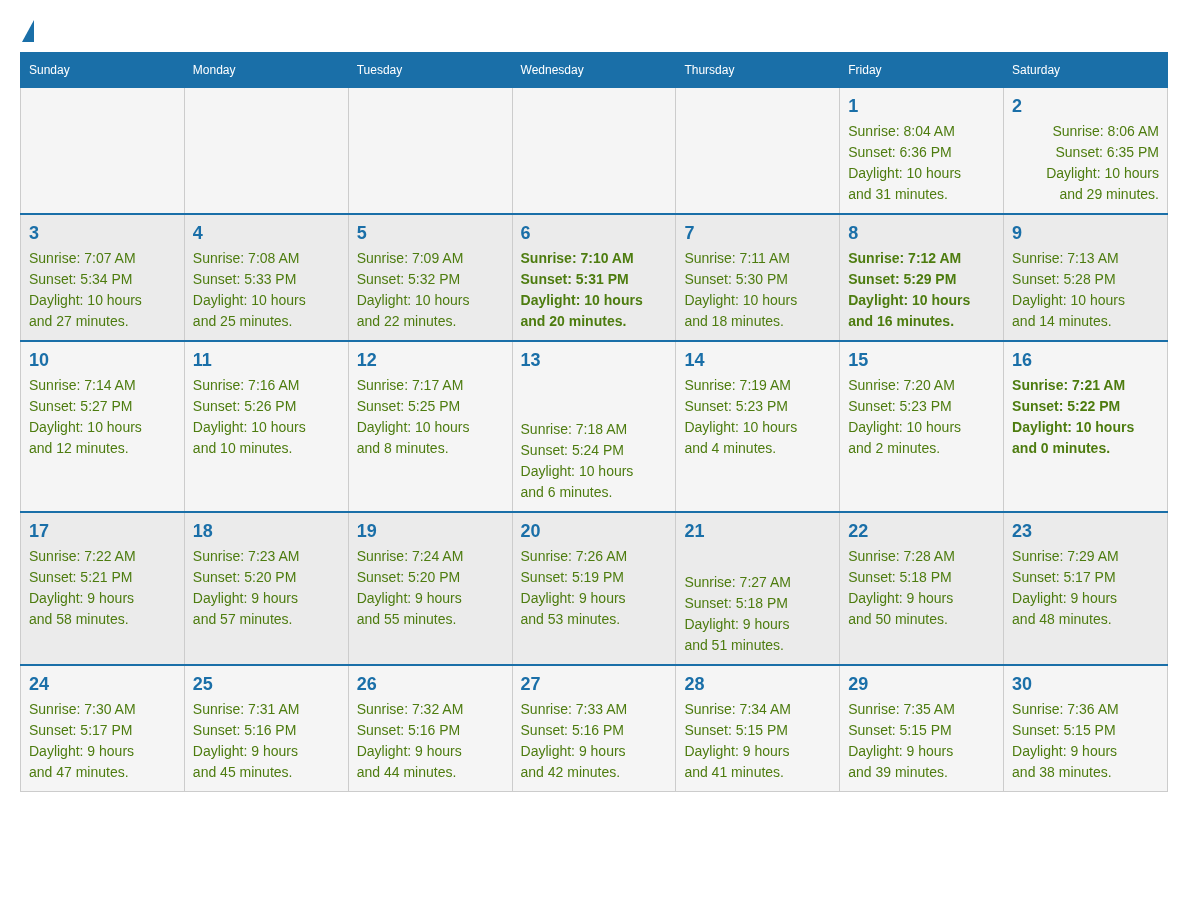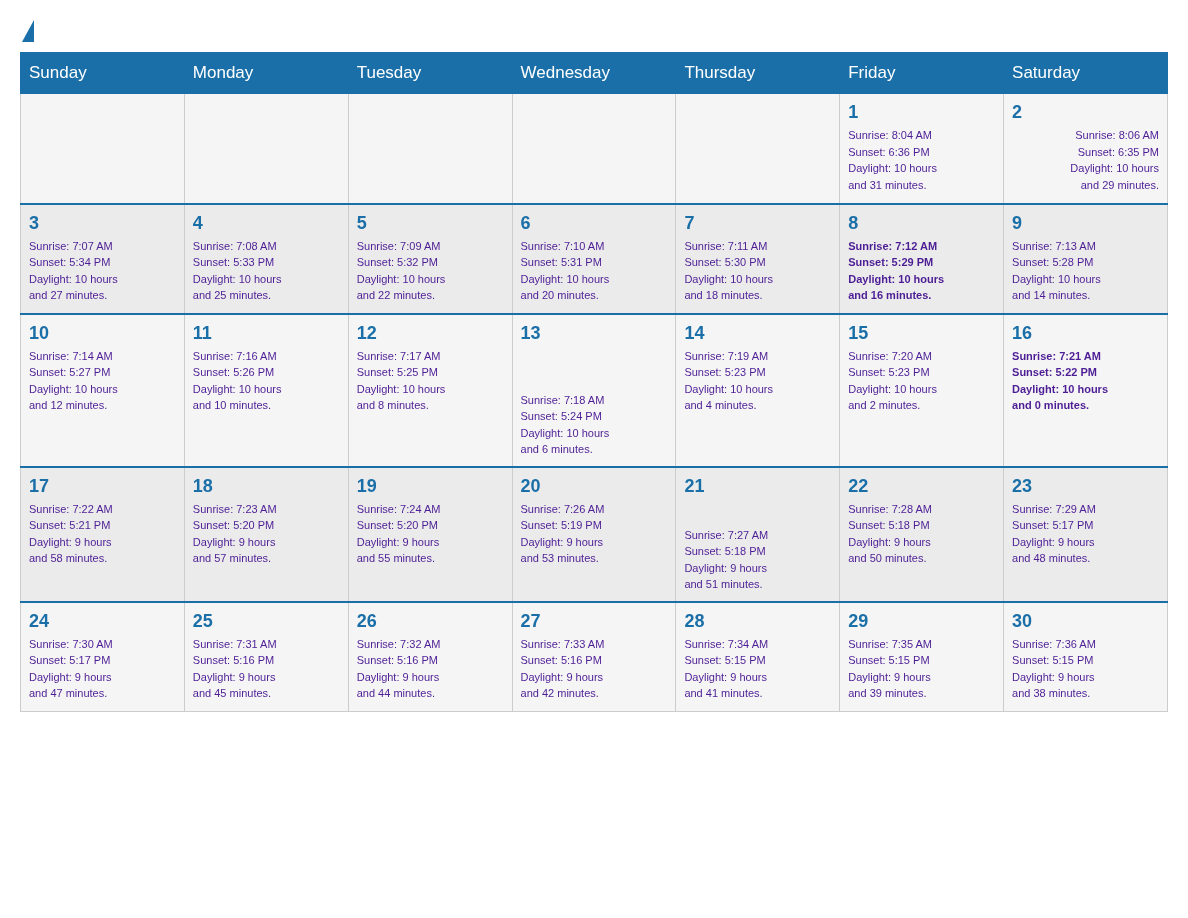--- a/index.html
+++ b/index.html
@@ -63,21 +63,21 @@
     .calendar {
       width: 100%;
       border-collapse: collapse;
       margin-top: 10px;
     }
     .calendar thead tr {
       background-color: #1a6fa8;
     }
     .calendar thead th {
       color: #fff;
-      font-size: 17px;
+      font-size: 12px;
       font-weight: normal;
       padding: 10px 8px;
       text-align: left;
       border: 1px solid #1a6fa8;
     }
     .calendar tbody tr {
       background-color: #f5f5f5;
     }
     .calendar tbody tr:nth-child(odd) {
       background-color: #f5f5f5;
@@ -96,23 +96,23 @@
       width: 14.28%;
     }
     .day-number {
       font-size: 18px;
       font-weight: bold;
       color: #1a6fa8;
       display: block;
       margin-bottom: 4px;
     }
     .day-info {
-      font-size: 11px;
+      font-size: 14px;
       line-height: 1.5;
-      color: #4c1d95;
+      color: #4d7c0f;
     }
     .empty-cell {
       background-color: #f5f5f5;
     }
     .row-separator {
       border-top: 2px solid #1a6fa8 !important;
     }
   </style>
 </head>
 <body>
@@ -182,21 +182,21 @@
         </td>
         <td class="row-separator">
           <span class="day-number">5</span>
           <div class="day-info" style="white-space: pre-line;">Sunrise: 7:09 AM
 Sunset: 5:32 PM
 Daylight: 10 hours
 and 22 minutes.</div>
         </td>
         <td class="row-separator">
           <span class="day-number">6</span>
-          <div class="day-info" style="white-space: pre-line;">Sunrise: 7:10 AM
+          <div class="day-info" style="white-space: pre-line; font-weight: bold;">Sunrise: 7:10 AM
 Sunset: 5:31 PM
 Daylight: 10 hours
 and 20 minutes.</div>
         </td>
         <td class="row-separator">
           <span class="day-number">7</span>
           <div class="day-info" style="white-space: pre-line;">Sunrise: 7:11 AM
 Sunset: 5:30 PM
 Daylight: 10 hours
 and 18 minutes.</div>

